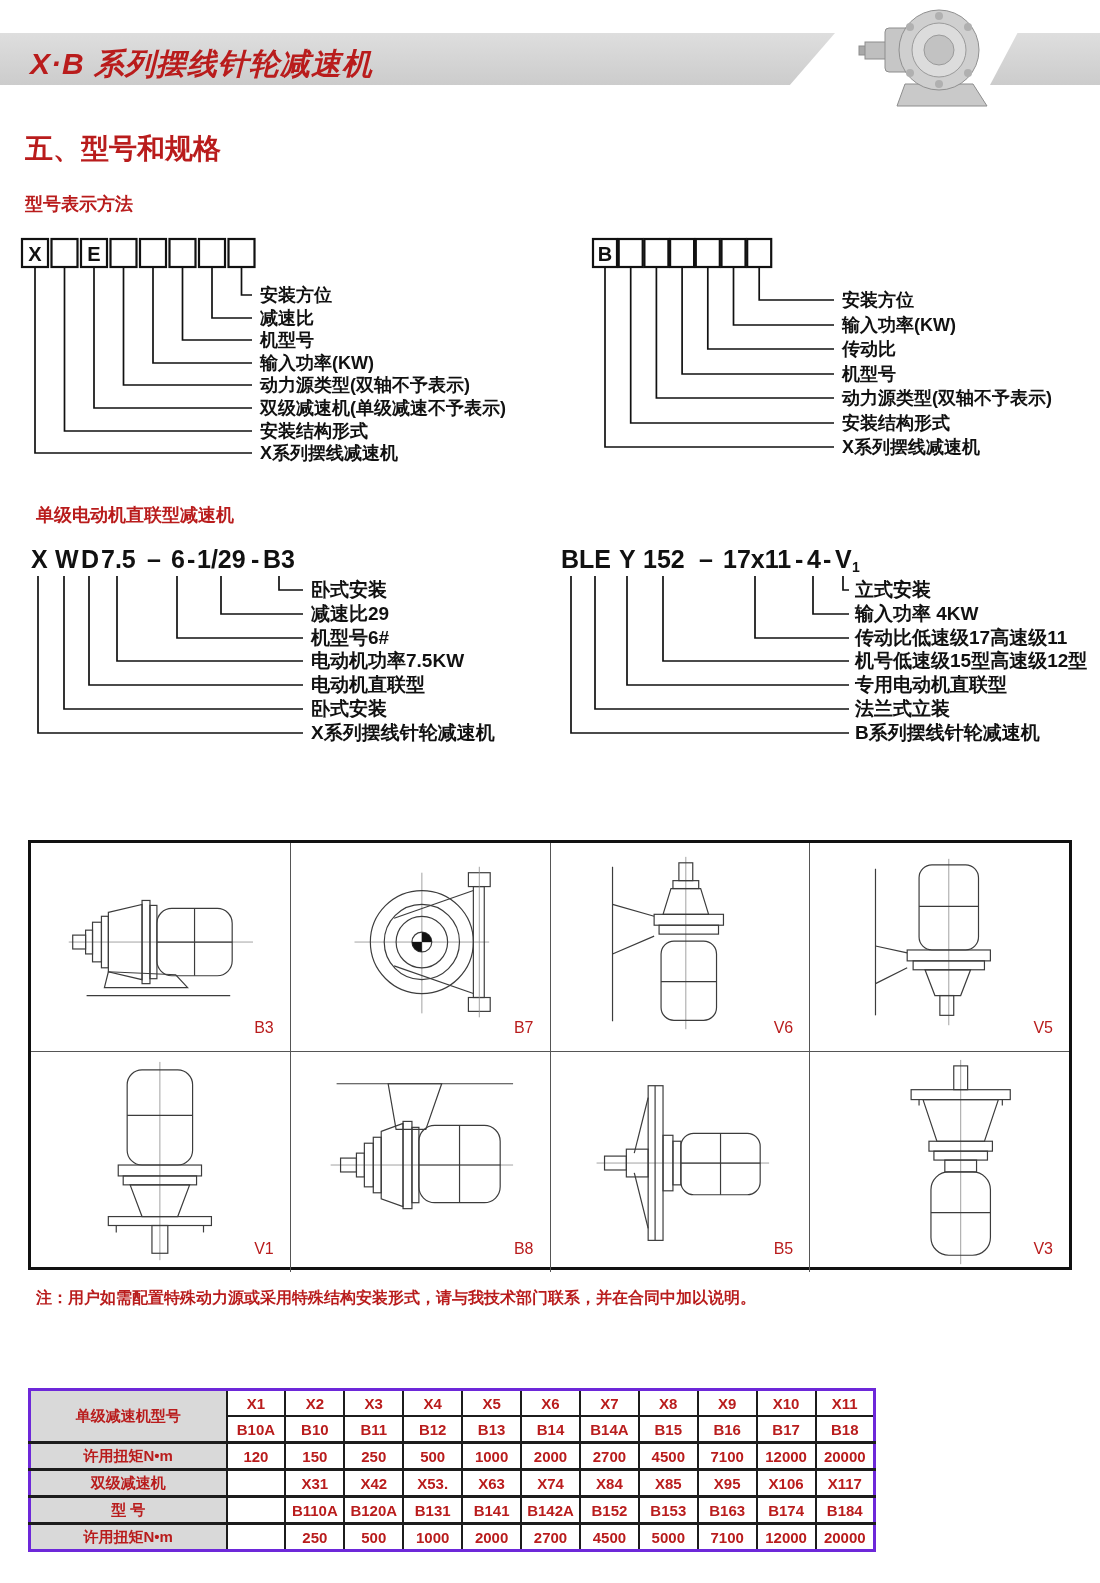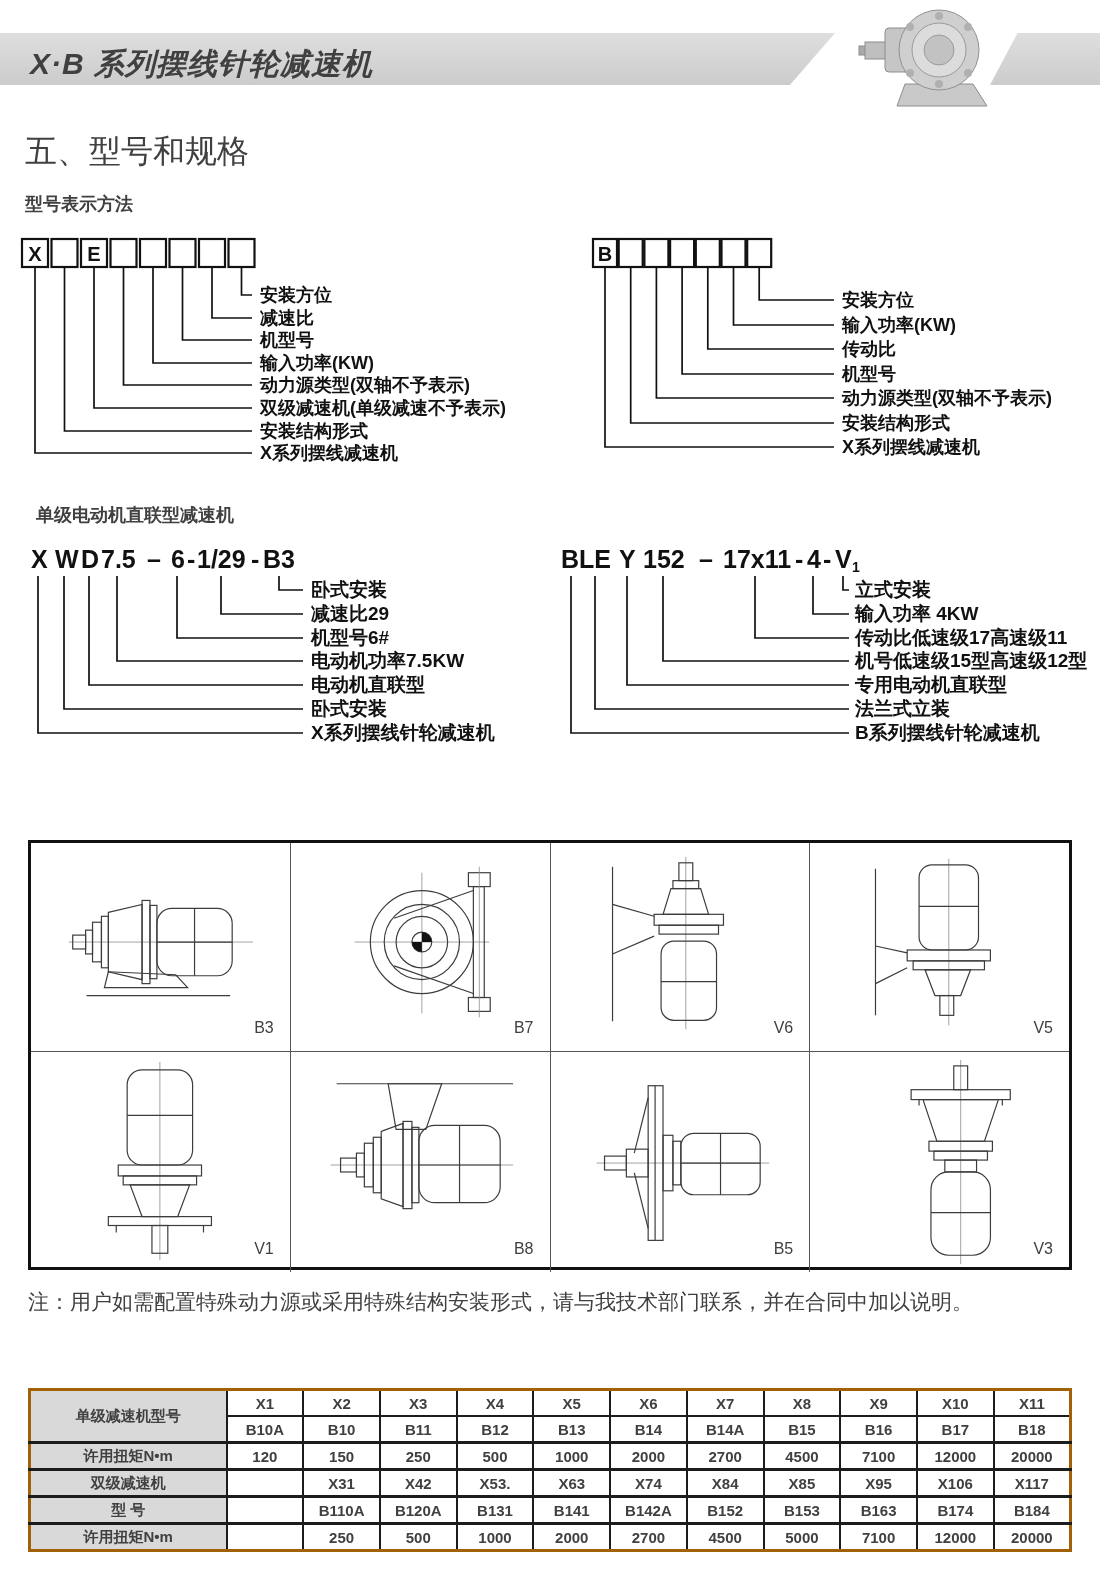--- a/index.html
+++ b/index.html
@@ -1,31 +1,31 @@
 <!DOCTYPE html>
 <html><head>
 <meta charset="utf-8">
 <style>
   html,body{margin:0;padding:0;background:#fff}
   .page{position:relative;width:1100px;height:1583px;background:#fff;overflow:hidden;
-        font-family:"Liberation Sans","DejaVu Sans",sans-serif;color:#404040}
+        font-family:"Liberation Sans","DejaVu Sans",sans-serif;color:#b91c1c}
   .abs{position:absolute}
 
   
   .banner-left{left:0;top:33px;width:835px;height:52px;
     background:linear-gradient(180deg,#dedede,#cccccc);
     clip-path:polygon(0 0,100% 0,94.6% 100%,0 100%)}
   .banner-right{left:990px;top:33px;width:110px;height:52px;
     background:linear-gradient(180deg,#dedede,#cccccc);
     clip-path:polygon(25% 0,100% 0,100% 100%,0 100%)}
   .banner-title{left:30px;top:44px;font-size:30px;font-weight:800;font-style:italic;letter-spacing:1px}
 
-  .h1{font-size:32px;font-weight:400}
+  .h1{font-size:28px;font-weight:700}
   .h2{font-size:18px;font-weight:800}
-  .note{left:28px;top:1288px;font-size:21px;font-weight:400}
+  .note{left:36px;top:1288px;font-size:16px;font-weight:700}
 
   
   svg text{fill:#111}
   .boxr{fill:none;stroke:#111;stroke-width:2.2}
   .boxch{font-size:20px;font-weight:700;text-anchor:middle}
   .conn{fill:none;stroke:#111;stroke-width:1.7}
   .dlabel{font-size:18px;font-weight:600}
   .etok{font-size:25px;font-weight:700}
   .etok-sub{font-size:14px;font-weight:700}
   .elabel{font-size:19px;font-weight:700}
@@ -38,21 +38,21 @@
   .mrow2{flex:1}
   .mcell{position:relative;flex:1;border-right:1px solid #555}
   .mcell:last-child{border-right:none}
   .mcode{position:absolute;right:16px;bottom:14px;font-size:16px;font-weight:500}
   .draw{stroke:#3c3c3c;stroke-width:1.2;fill:none}
   .thin{stroke:#8a8a8a;stroke-width:.8;fill:none}
   .ink{fill:#111;stroke:none}
 
   
   .ttable{left:28px;top:1388px}
-  table{border-collapse:collapse;table-layout:fixed;width:1044px;border:3px solid #a16207}
+  table{border-collapse:collapse;table-layout:fixed;width:848px;border:3px solid #6d28d9}
   td{border:2px solid #1c1c1c;height:22px;text-align:center;vertical-align:middle;
      font-size:15px;font-weight:600;padding:1px 0;overflow:hidden;white-space:nowrap}
   td.lbl{background:#d9d9d9}
   tr.r1 td{border-bottom-width:1px}
   tr.thick td{border-top-width:3px}
   col.c0{width:197px}
 </style>
 </head>
 <body>
 

